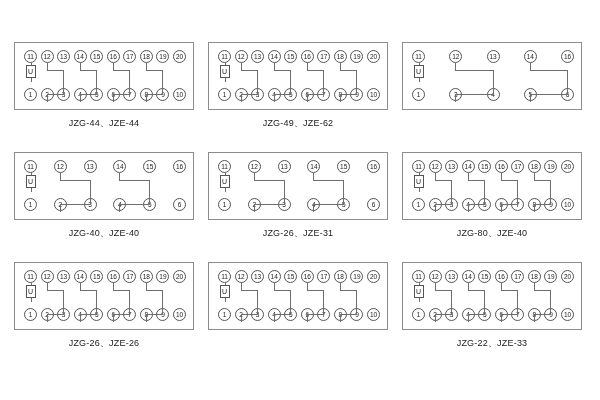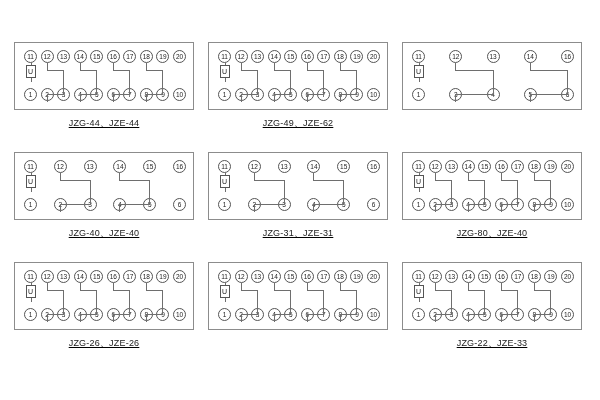--- a/index.html
+++ b/index.html
@@ -14,21 +14,20 @@
     overflow: hidden;
   }
   #sheet {
     position: relative;
     width: 600px;
     height: 400px;
   }
   .cell {
     position: absolute;
     width: 212px;
-    text-decoration: underline;
   }
   .panel {
     position: relative;
     width: 180px;
     height: 68px;
     border: 1px solid #8c8c8c;
     background: #ffffff;
     box-sizing: border-box;
   }
   .caption {
@@ -272,21 +271,21 @@
         <div class="wire h" style="left: 44.8px; top: 51px; width: 29.8px;"></div>
         <div class="wire v" style="left: 44.8px; top: 51px; height: 8px;"></div>
         <div class="wire h" style="left: 104.4px; top: 27px; width: 29.8px;"></div>
         <div class="wire v" style="left: 104.4px; top: 20px; height: 7px;"></div>
         <div class="wire v" style="left: 134.2px; top: 27px; height: 24px;"></div>
         <div class="wire h" style="left: 134.2px; top: 51px; width: 1px;"></div>
         <div class="wire v" style="left: 104.4px; top: 51px; height: 1px;"></div>
         <div class="wire h" style="left: 104.4px; top: 51px; width: 29.8px;"></div>
         <div class="wire v" style="left: 104.4px; top: 51px; height: 8px;"></div>
       </div>
-      <div class="caption">JZG-31、JZE-31</div>
+      <div class="caption">JZG-26、JZE-31</div>
     </div>
     <div class="cell" style="left: 402px; top: 152px;">
       <div class="panel">
         <div class="term" style="left: 9px; top: 7px;">11</div>
         <div class="term" style="left: 25.5556px; top: 7px;">12</div>
         <div class="term" style="left: 42.1111px; top: 7px;">13</div>
         <div class="term" style="left: 58.6667px; top: 7px;">14</div>
         <div class="term" style="left: 75.2222px; top: 7px;">15</div>
         <div class="term" style="left: 91.7778px; top: 7px;">16</div>
         <div class="term" style="left: 108.333px; top: 7px;">17</div>

